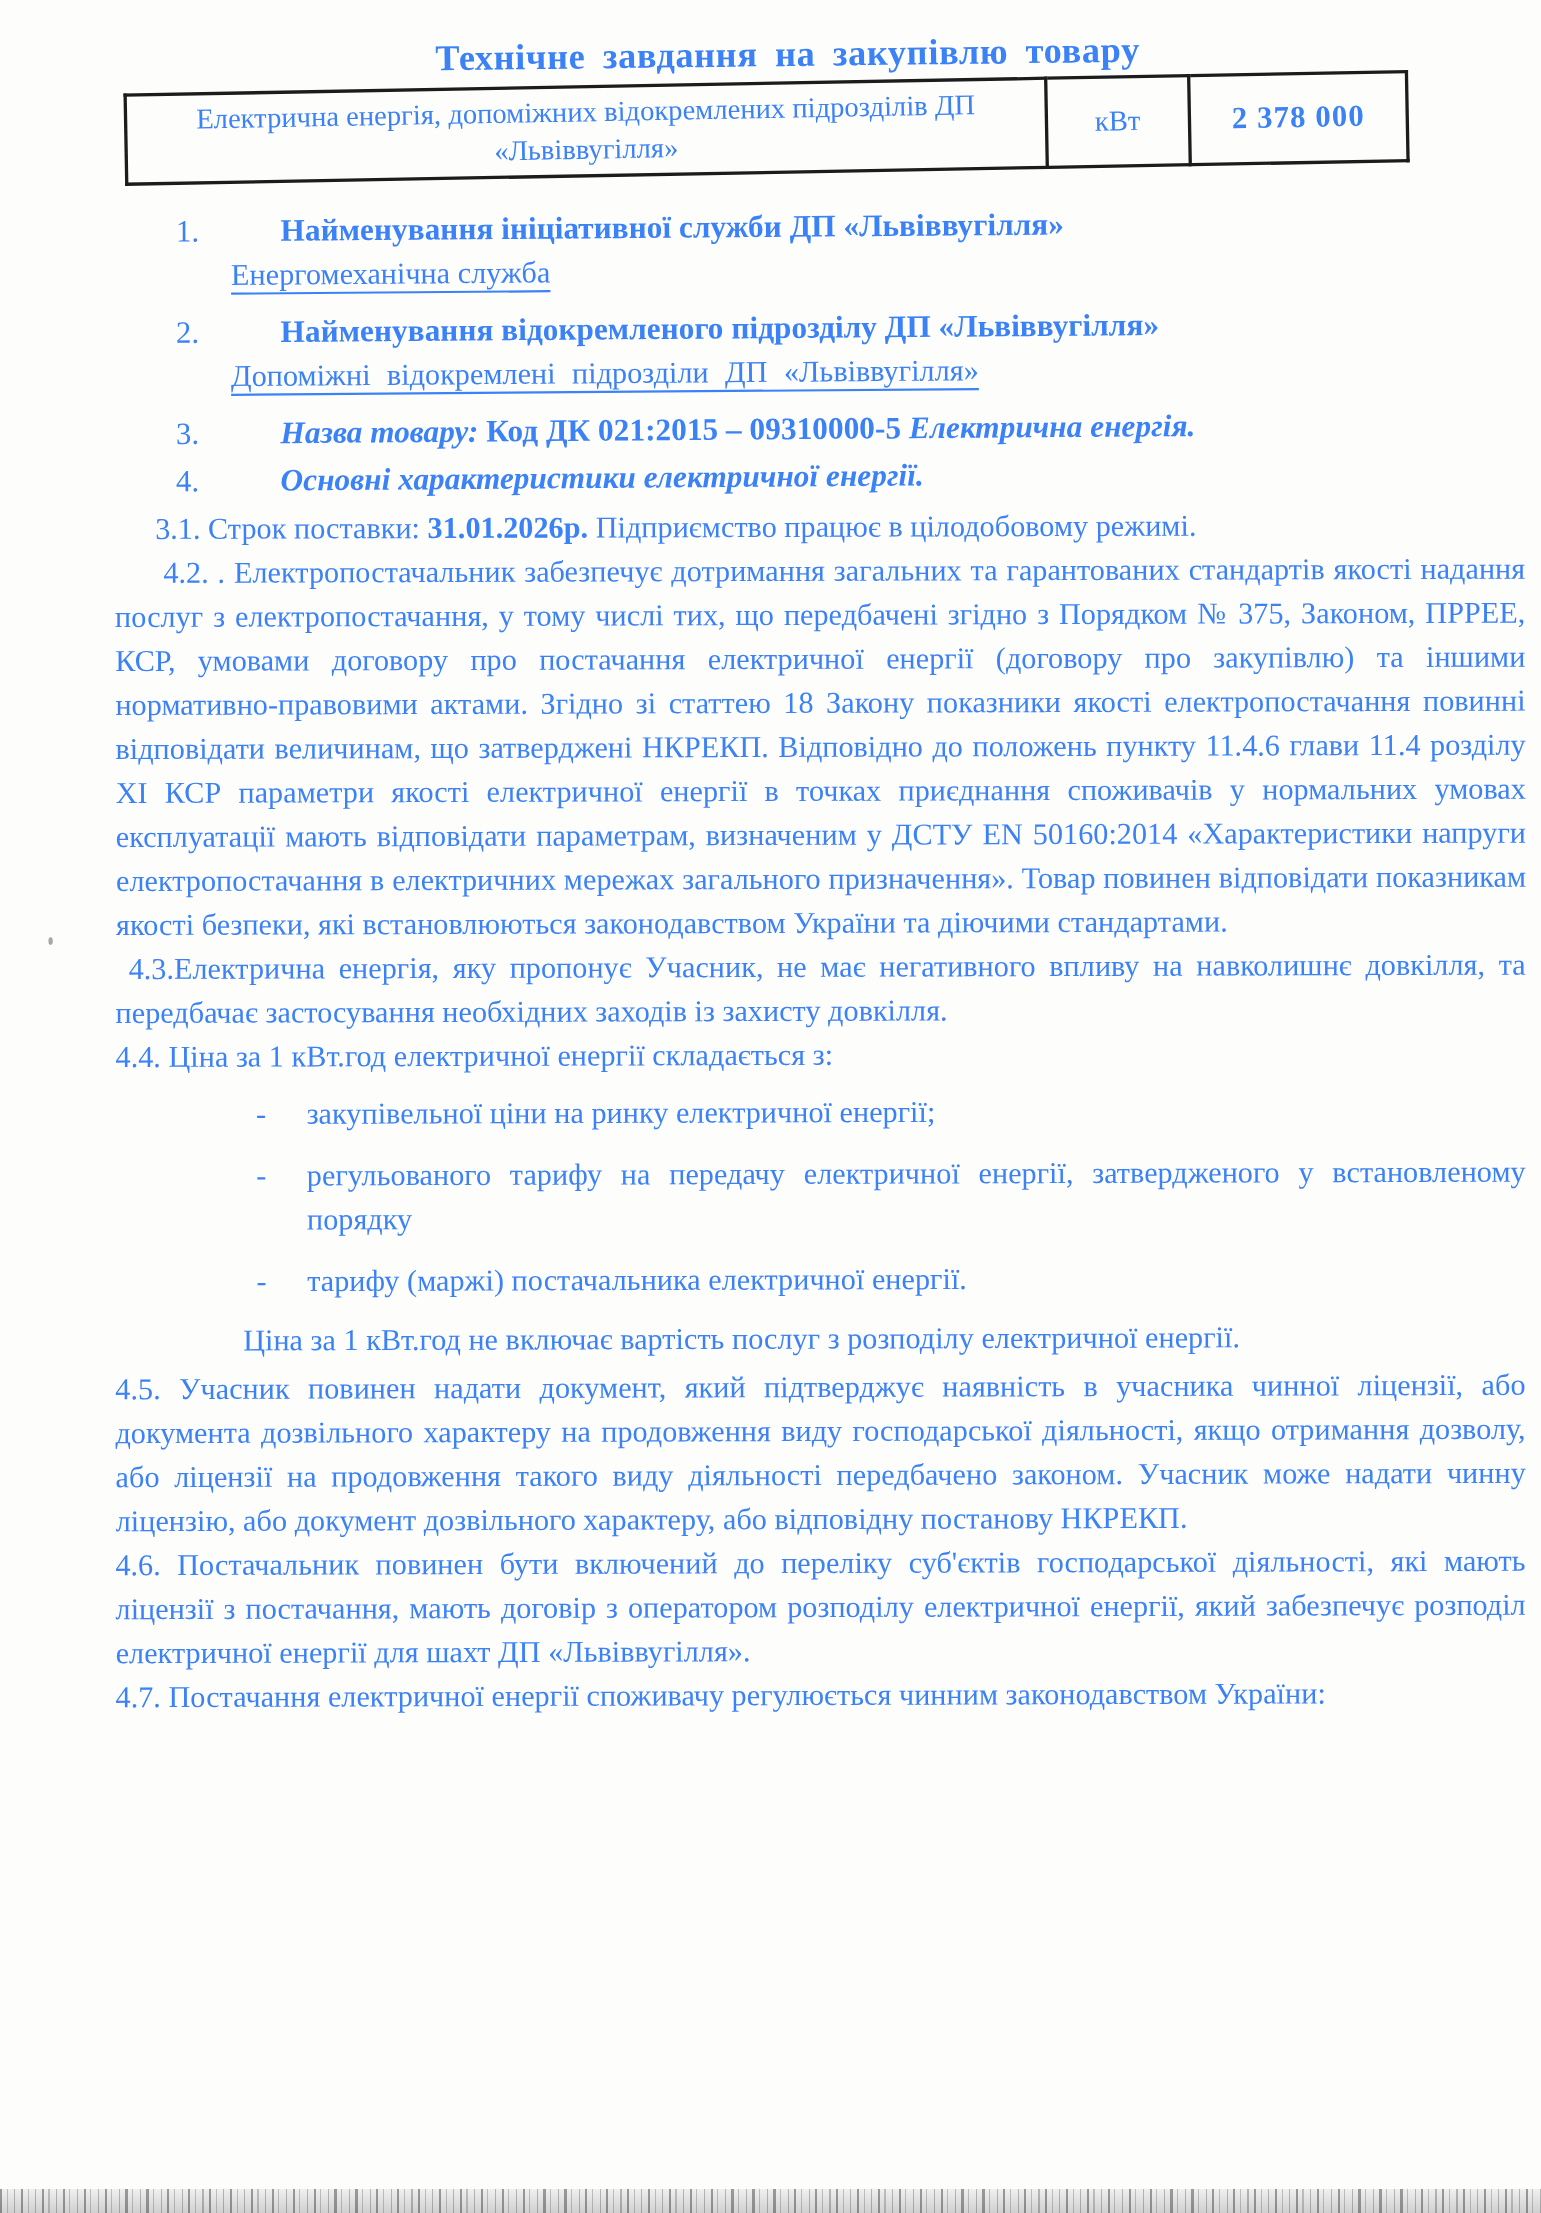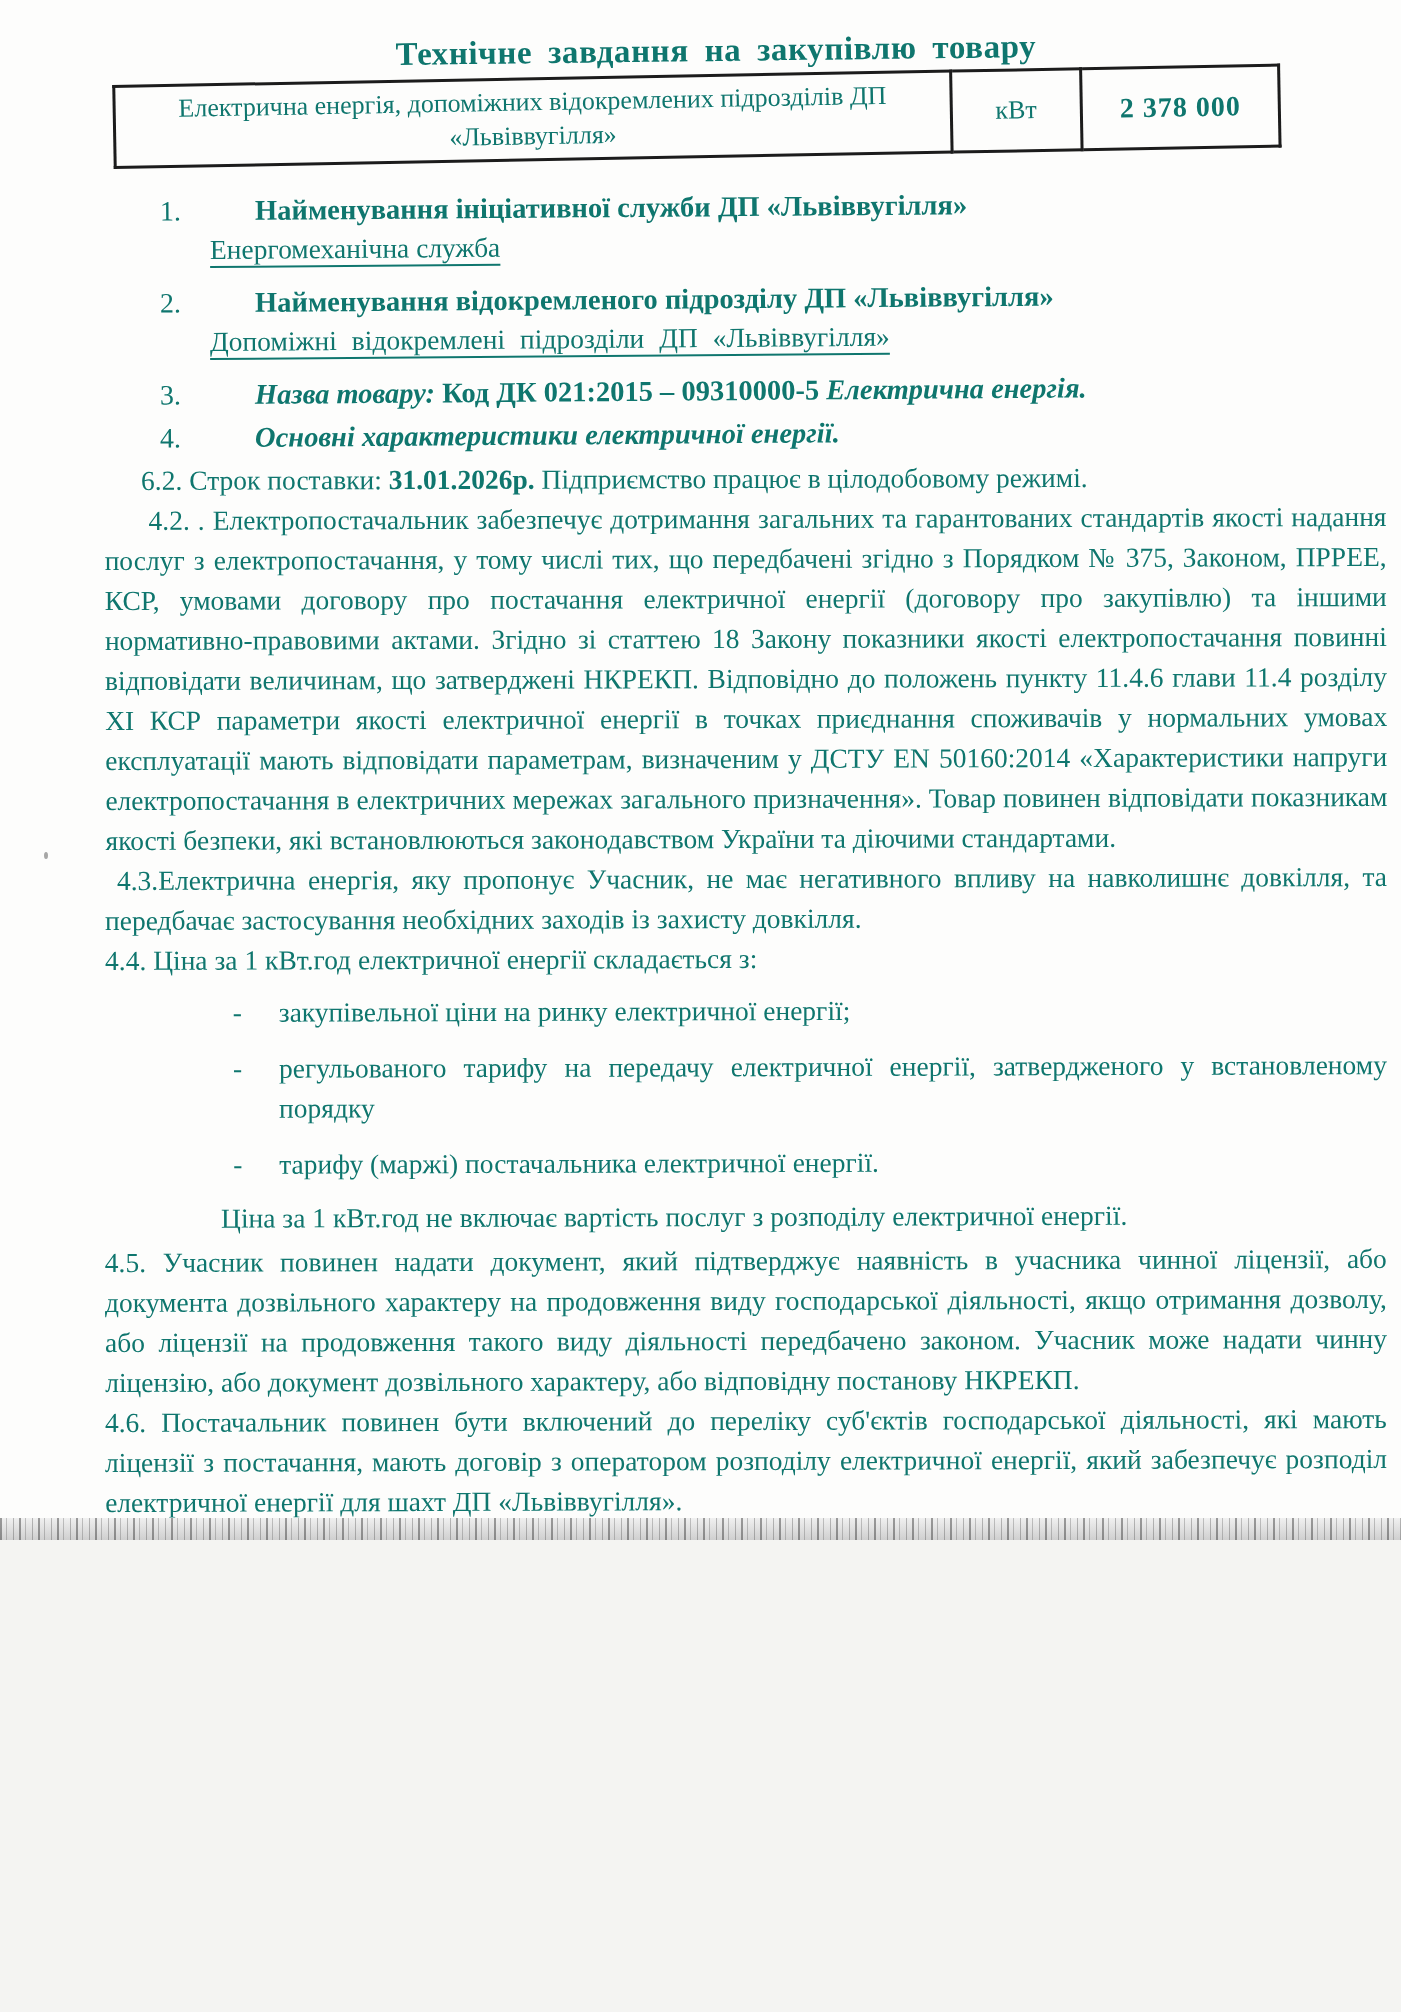--- a/index.html
+++ b/index.html
@@ -1,25 +1,25 @@
 <!DOCTYPE html>
 <html lang="uk"><head>
 <meta charset="utf-8">
 <style>
   html,body{margin:0;padding:0;background:#f4f4f2;}
   .page{
     position:relative;
-    width:1401px;height:1540px;
+    width:1401px;height:2012px;
     margin:0 auto;
     background:#fdfdfc;
     box-sizing:border-box;
     padding:26px 14px 0 105px;
     overflow:hidden;
     font-family:"Liberation Serif","DejaVu Serif",serif;
-    color:#0f766e;
+    color:#3b82f6;
   }
   .title{
     margin:6px 60px 16px 0;
     text-align:center;
     font-size:33px;
     font-weight:bold;
     letter-spacing:.6px;
     word-spacing:7px;
     transform:rotate(-.7deg);
   }
@@ -126,21 +126,21 @@
   <div class="num-row">
     <span class="num">3.</span>
     <span class="head-mix"><span class="lbl">Назва товару: </span><span class="code">Код ДК 021:2015 – 09310000-5 </span><span class="prod">Електрична енергія.</span></span>
   </div>
 
   <div class="num-row">
     <span class="num">4.</span>
     <span class="head-bi">Основні характеристики електричної енергії.</span>
   </div>
 
-  <p class="para ind36 mt4"><span>6.2. Строк поставки: </span><b>31.01.2026р.</b><span> Підприємство працює в цілодобовому режимі.</span></p>
+  <p class="para ind36 mt4"><span>3.1. Строк поставки: </span><b>31.01.2026р.</b><span> Підприємство працює в цілодобовому режимі.</span></p>
 
   <p class="para ind44">4.2. . Електропостачальник забезпечує дотримання загальних та гарантованих стандартів якості надання послуг з електропостачання, у тому числі тих, що передбачені згідно з Порядком № 375, Законом, ПРРЕЕ, КСР, умовами договору про постачання електричної енергії (договору про закупівлю) та іншими нормативно-правовими актами. Згідно зі статтею 18 Закону показники якості електропостачання повинні відповідати величинам, що затверджені НКРЕКП. Відповідно до положень пункту 11.4.6 глави 11.4 розділу XI КСР параметри якості електричної енергії в точках приєднання споживачів у нормальних умовах експлуатації мають відповідати параметрам, визначеним у ДСТУ EN 50160:2014 «Характеристики напруги електропостачання в електричних мережах загального призначення». Товар повинен відповідати показникам якості безпеки, які встановлюються законодавством України та діючими стандартами.</p>
 
   <p class="para ind12">4.3.Електрична енергія, яку пропонує Учасник, не має негативного впливу на навколишнє довкілля, та передбачає застосування необхідних заходів із захисту довкілля.</p>
 
   <p class="para">4.4. Ціна за 1 кВт.год електричної енергії складається з:</p>
 
   <div class="bullets">
     <div class="bullet">
       <span class="dash">-</span>

